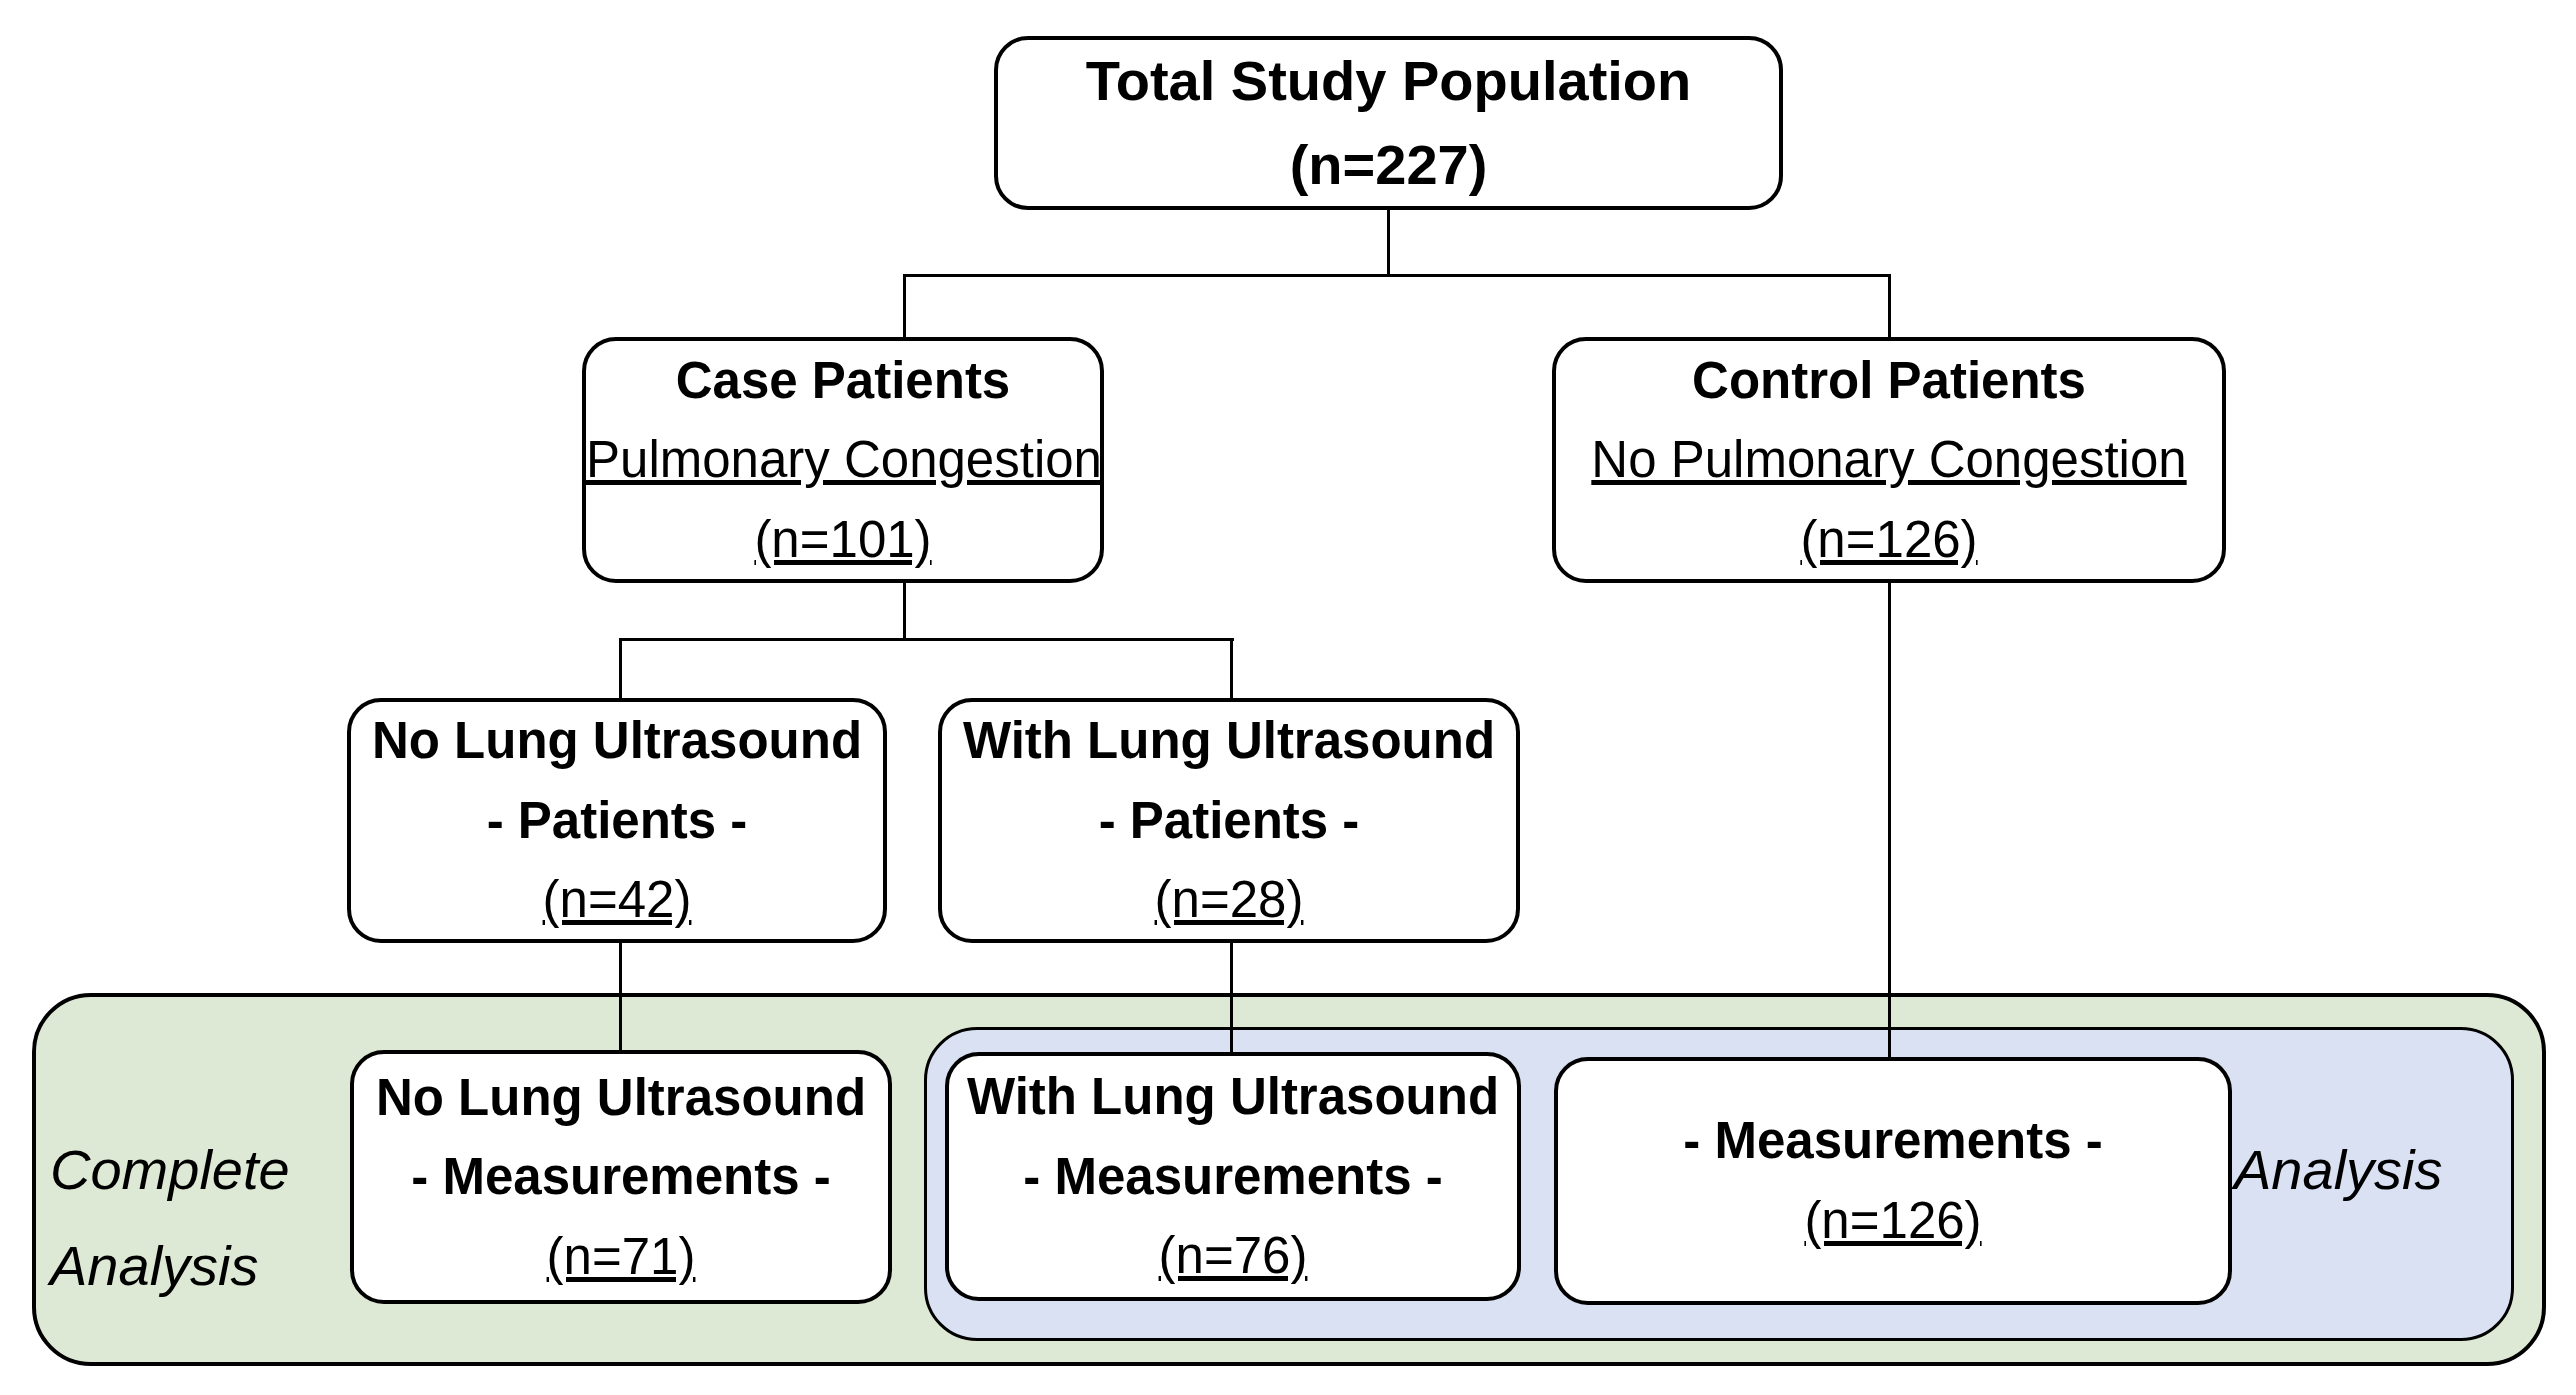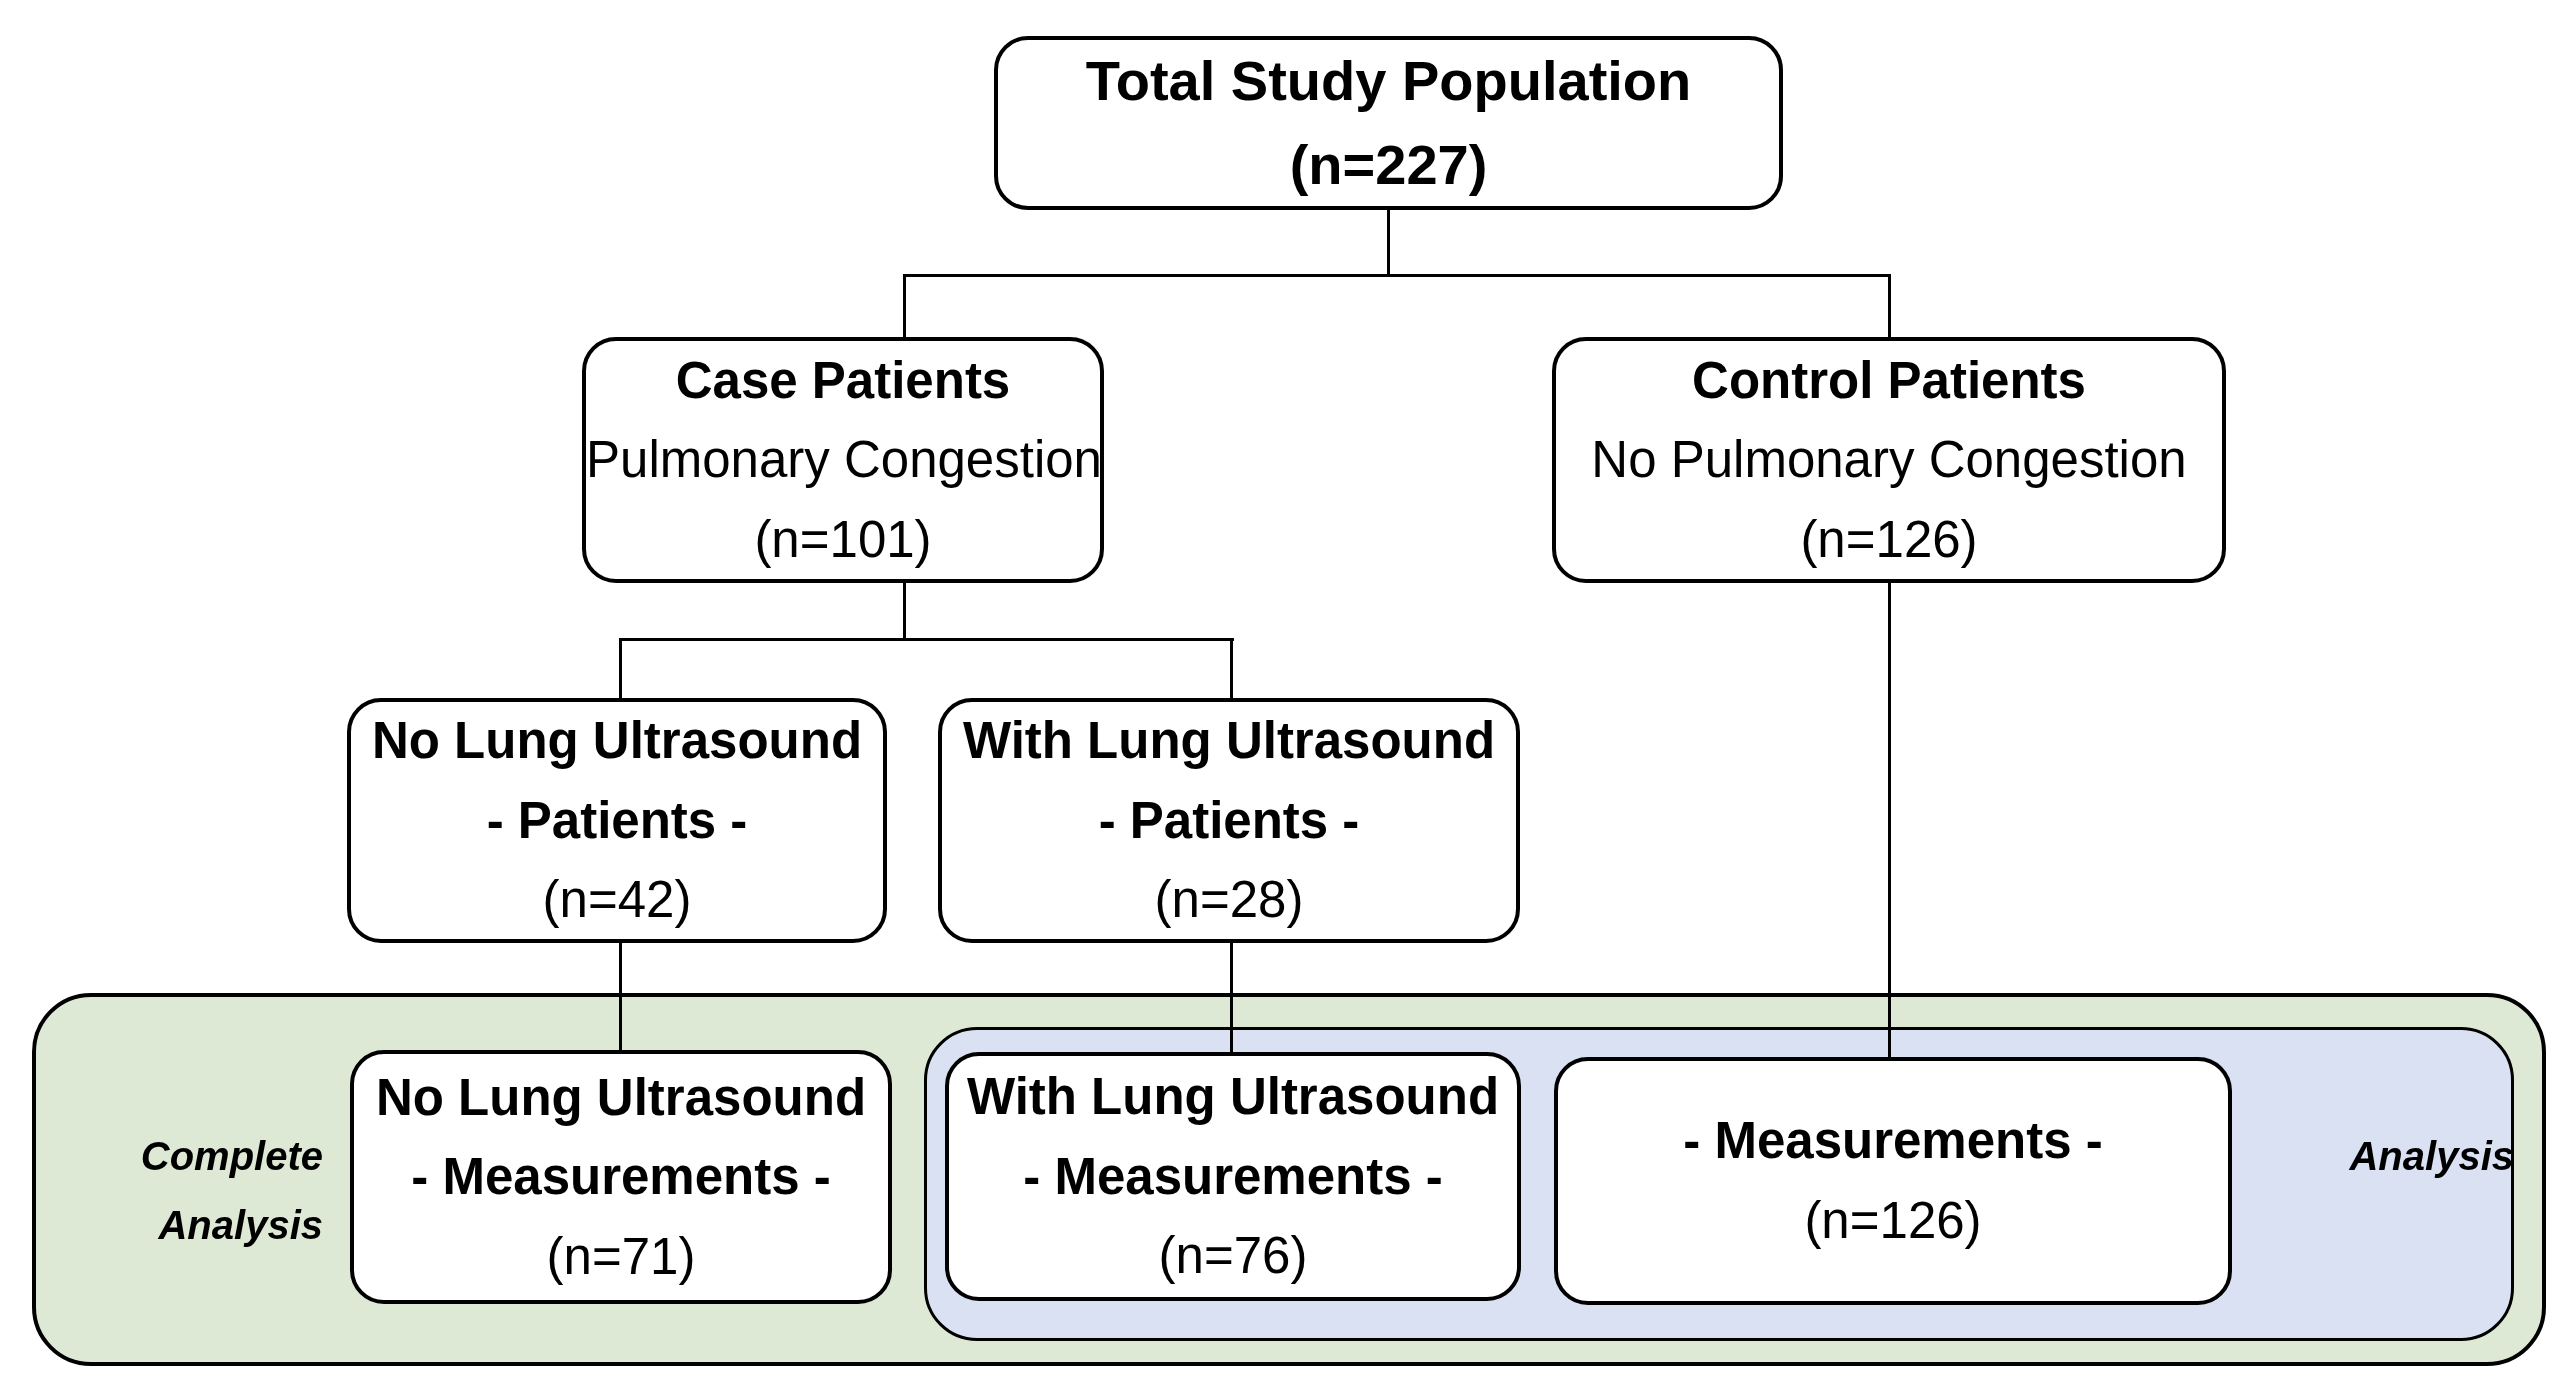--- a/index.html
+++ b/index.html
@@ -38,28 +38,28 @@
     text-align:center;
   }
   .node .line{
     display:block;
     white-space:nowrap;
     font-size:51px;
     line-height:1.56;
   }
   .node.top .line{font-size:56px;line-height:1.5;}
   .b{font-weight:bold;}
-  .r{font-weight:normal;}
+  .r{font-weight:normal;text-decoration:underline;}
   .panel-label{
     position:absolute;
-    font-weight:bold;
+    font-weight:normal;
     font-style:italic;
-    font-size:40px;
+    font-size:56px;
     line-height:1.72;
-    text-align:right;
+    text-align:left;
   }
   .panel-label span{display:block;white-space:nowrap;}
 </style>
 </head>
 <body>
 
 <div id="canvas">
 
   <div class="panel green" style="background-color: rgb(222, 233, 213);"></div>
   <div class="panel blue" style="background-color: rgb(217, 225, 242);"></div>

